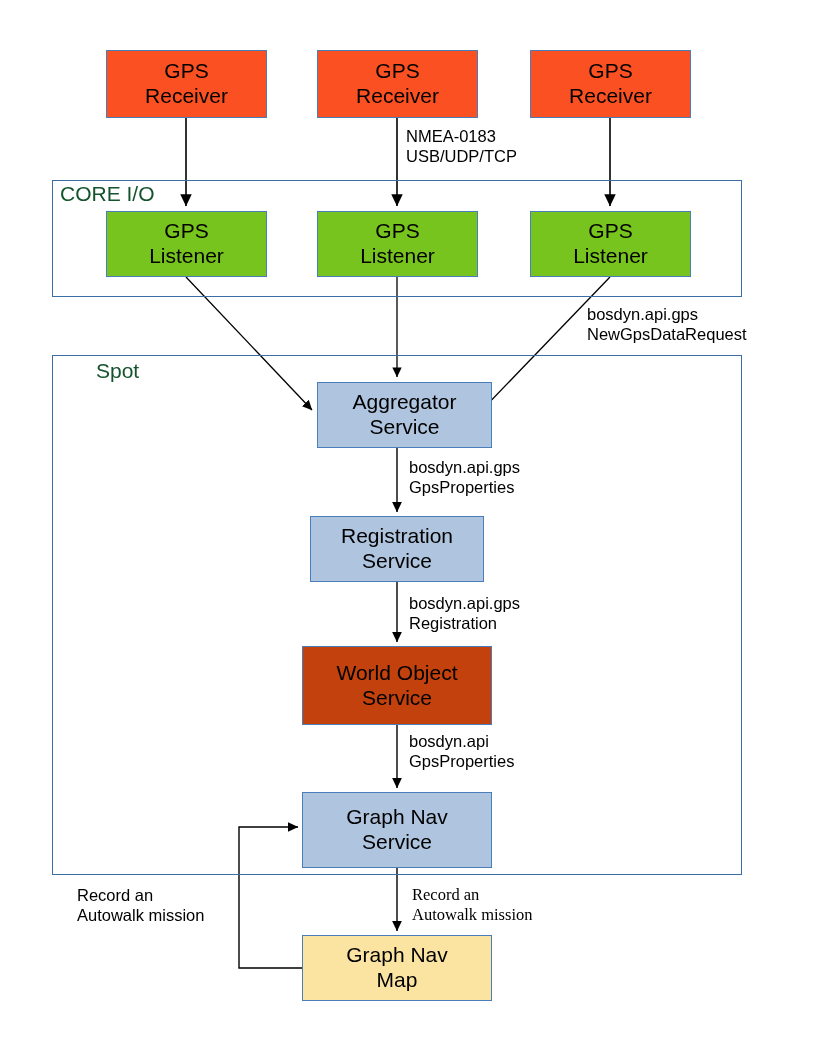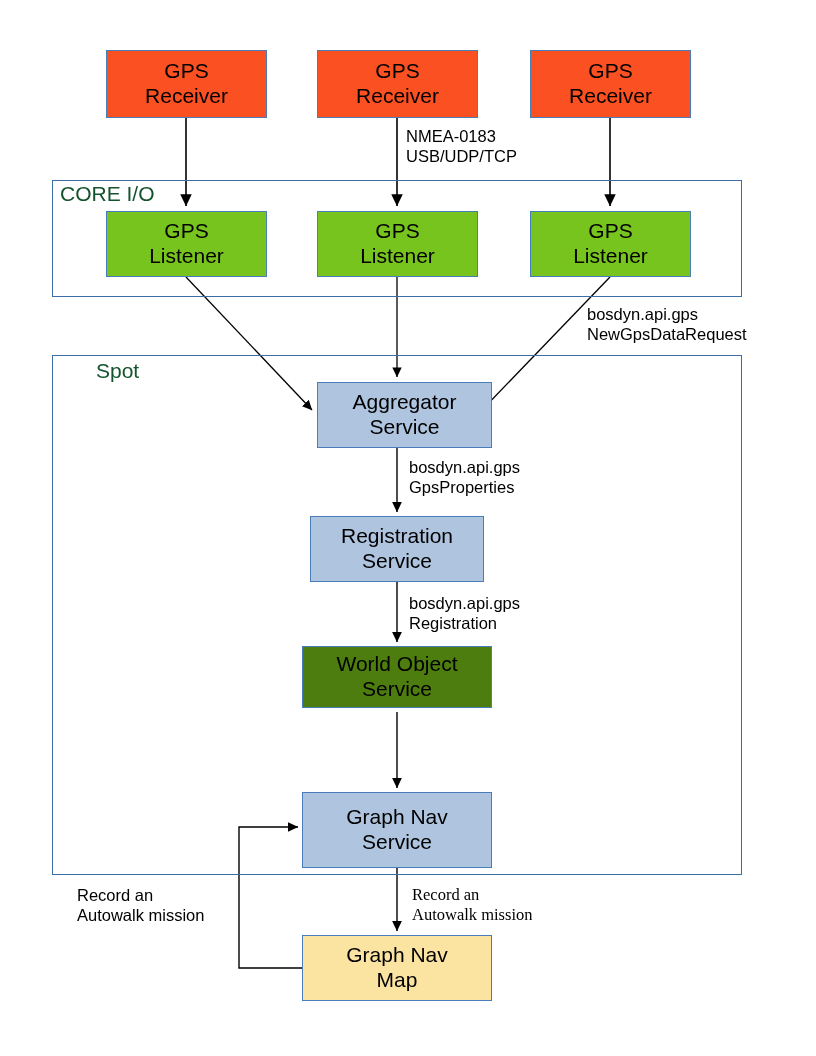--- a/index.html
+++ b/index.html
@@ -135,21 +135,21 @@
   </div>
 
   <div class="node" style="left:317px; top:382px; width:175px; height:66px; background:#AFC4DE;">
     <span class="l1">Aggregator</span>
     <span class="l2">Service</span>
   </div>
   <div class="node" style="left:310px; top:516px; width:174px; height:66px; background:#AFC4DE;">
     <span class="l1">Registration</span>
     <span class="l2">Service</span>
   </div>
-  <div class="node" style="left:302px; top:646px; width:190px; height:62px; background:#4d7c0f;">
+  <div class="node" style="left:302px; top:646px; width:190px; height:79px; background:#c2410c;">
     <span class="l1">World Object</span>
     <span class="l2">Service</span>
   </div>
   <div class="node" style="left:302px; top:792px; width:190px; height:76px; background:#AFC4DE;">
     <span class="l1">Graph Nav</span>
     <span class="l2">Service</span>
   </div>
 
   <div class="node" style="left:302px; top:935px; width:190px; height:66px; background:#FBE3A2;">
     <span class="l1">Graph Nav</span>
@@ -169,20 +169,24 @@
   <div class="edge-label" style="left:409px; top:457px;">
     <span>bosdyn.api.gps</span>
     <span>GpsProperties</span>
   </div>
 
   <div class="edge-label" style="left:409px; top:593px;">
     <span>bosdyn.api.gps</span>
     <span>Registration</span>
   </div>
 
+  <div class="edge-label" style="left:409px; top:731px;">
+    <span>bosdyn.api</span>
+    <span>GpsProperties</span>
+  </div>
 
   <div class="edge-label" style="left:412px; top:885px;font-family:Liberation Serif, serif;">
     <span>Record an</span>
     <span>Autowalk mission</span>
   </div>
 
   <div class="edge-label" style="left:77px; top:885px;">
     <span>Record an</span>
     <span>Autowalk mission</span>
   </div>

